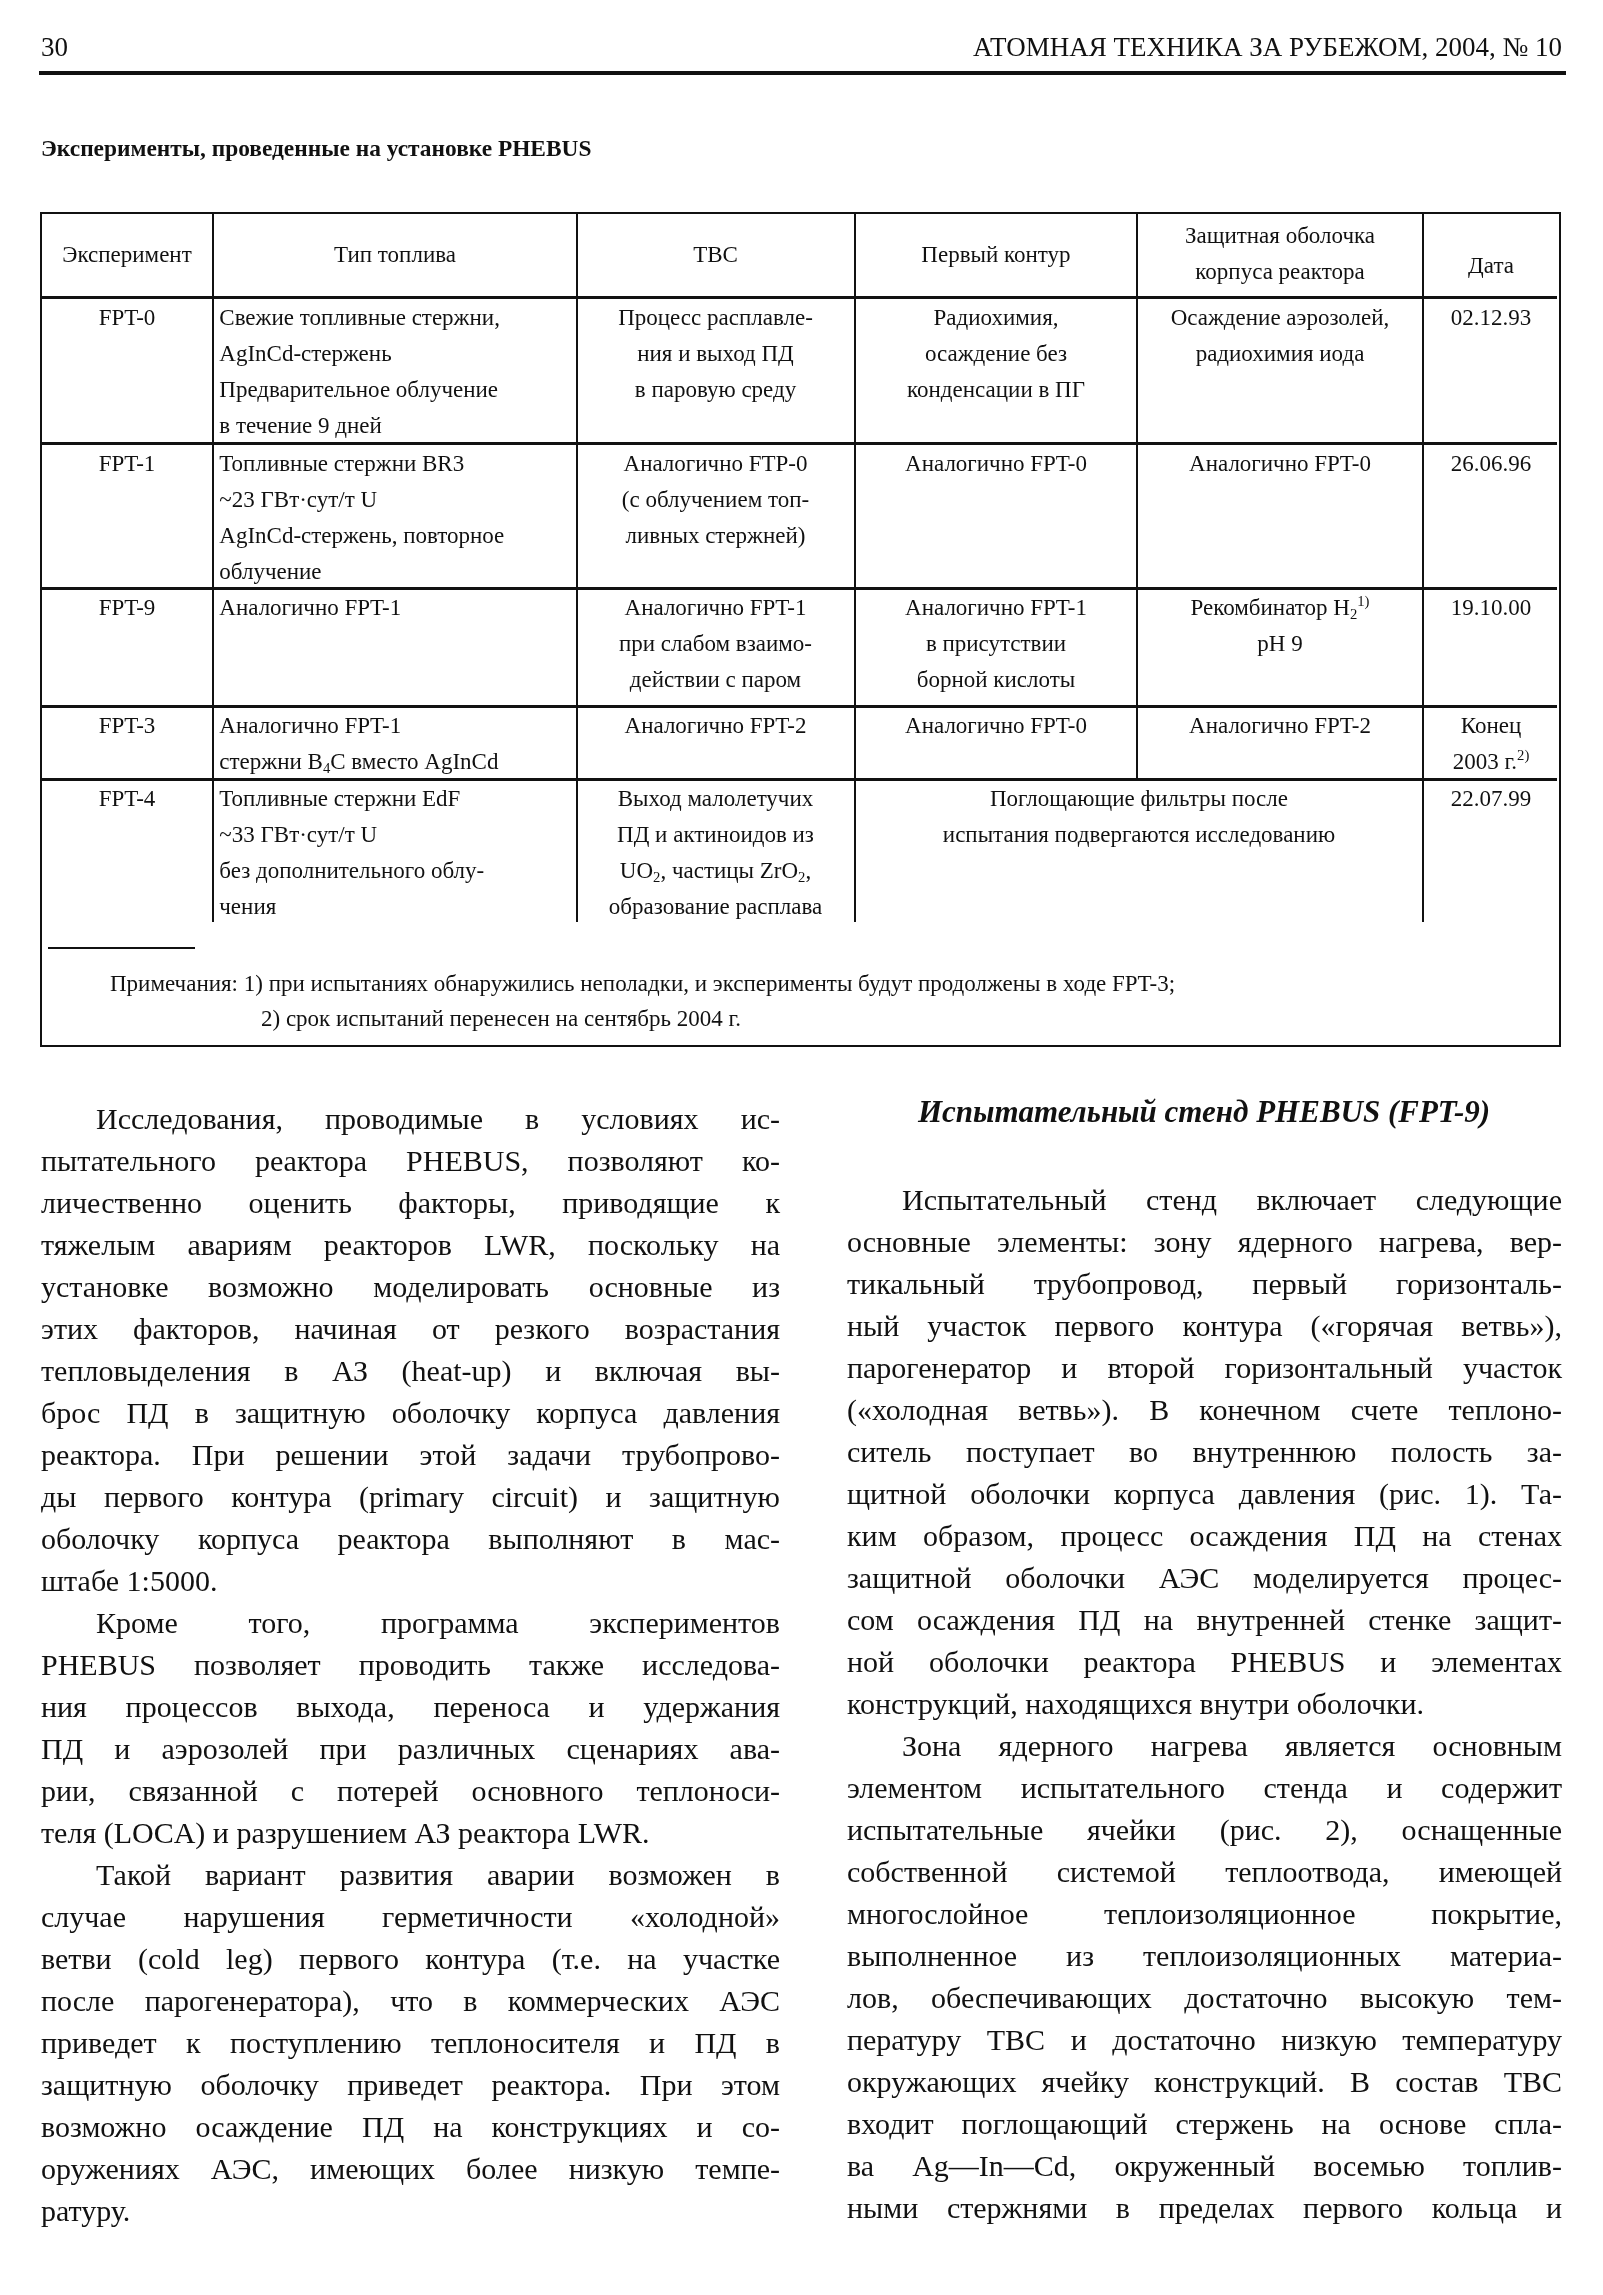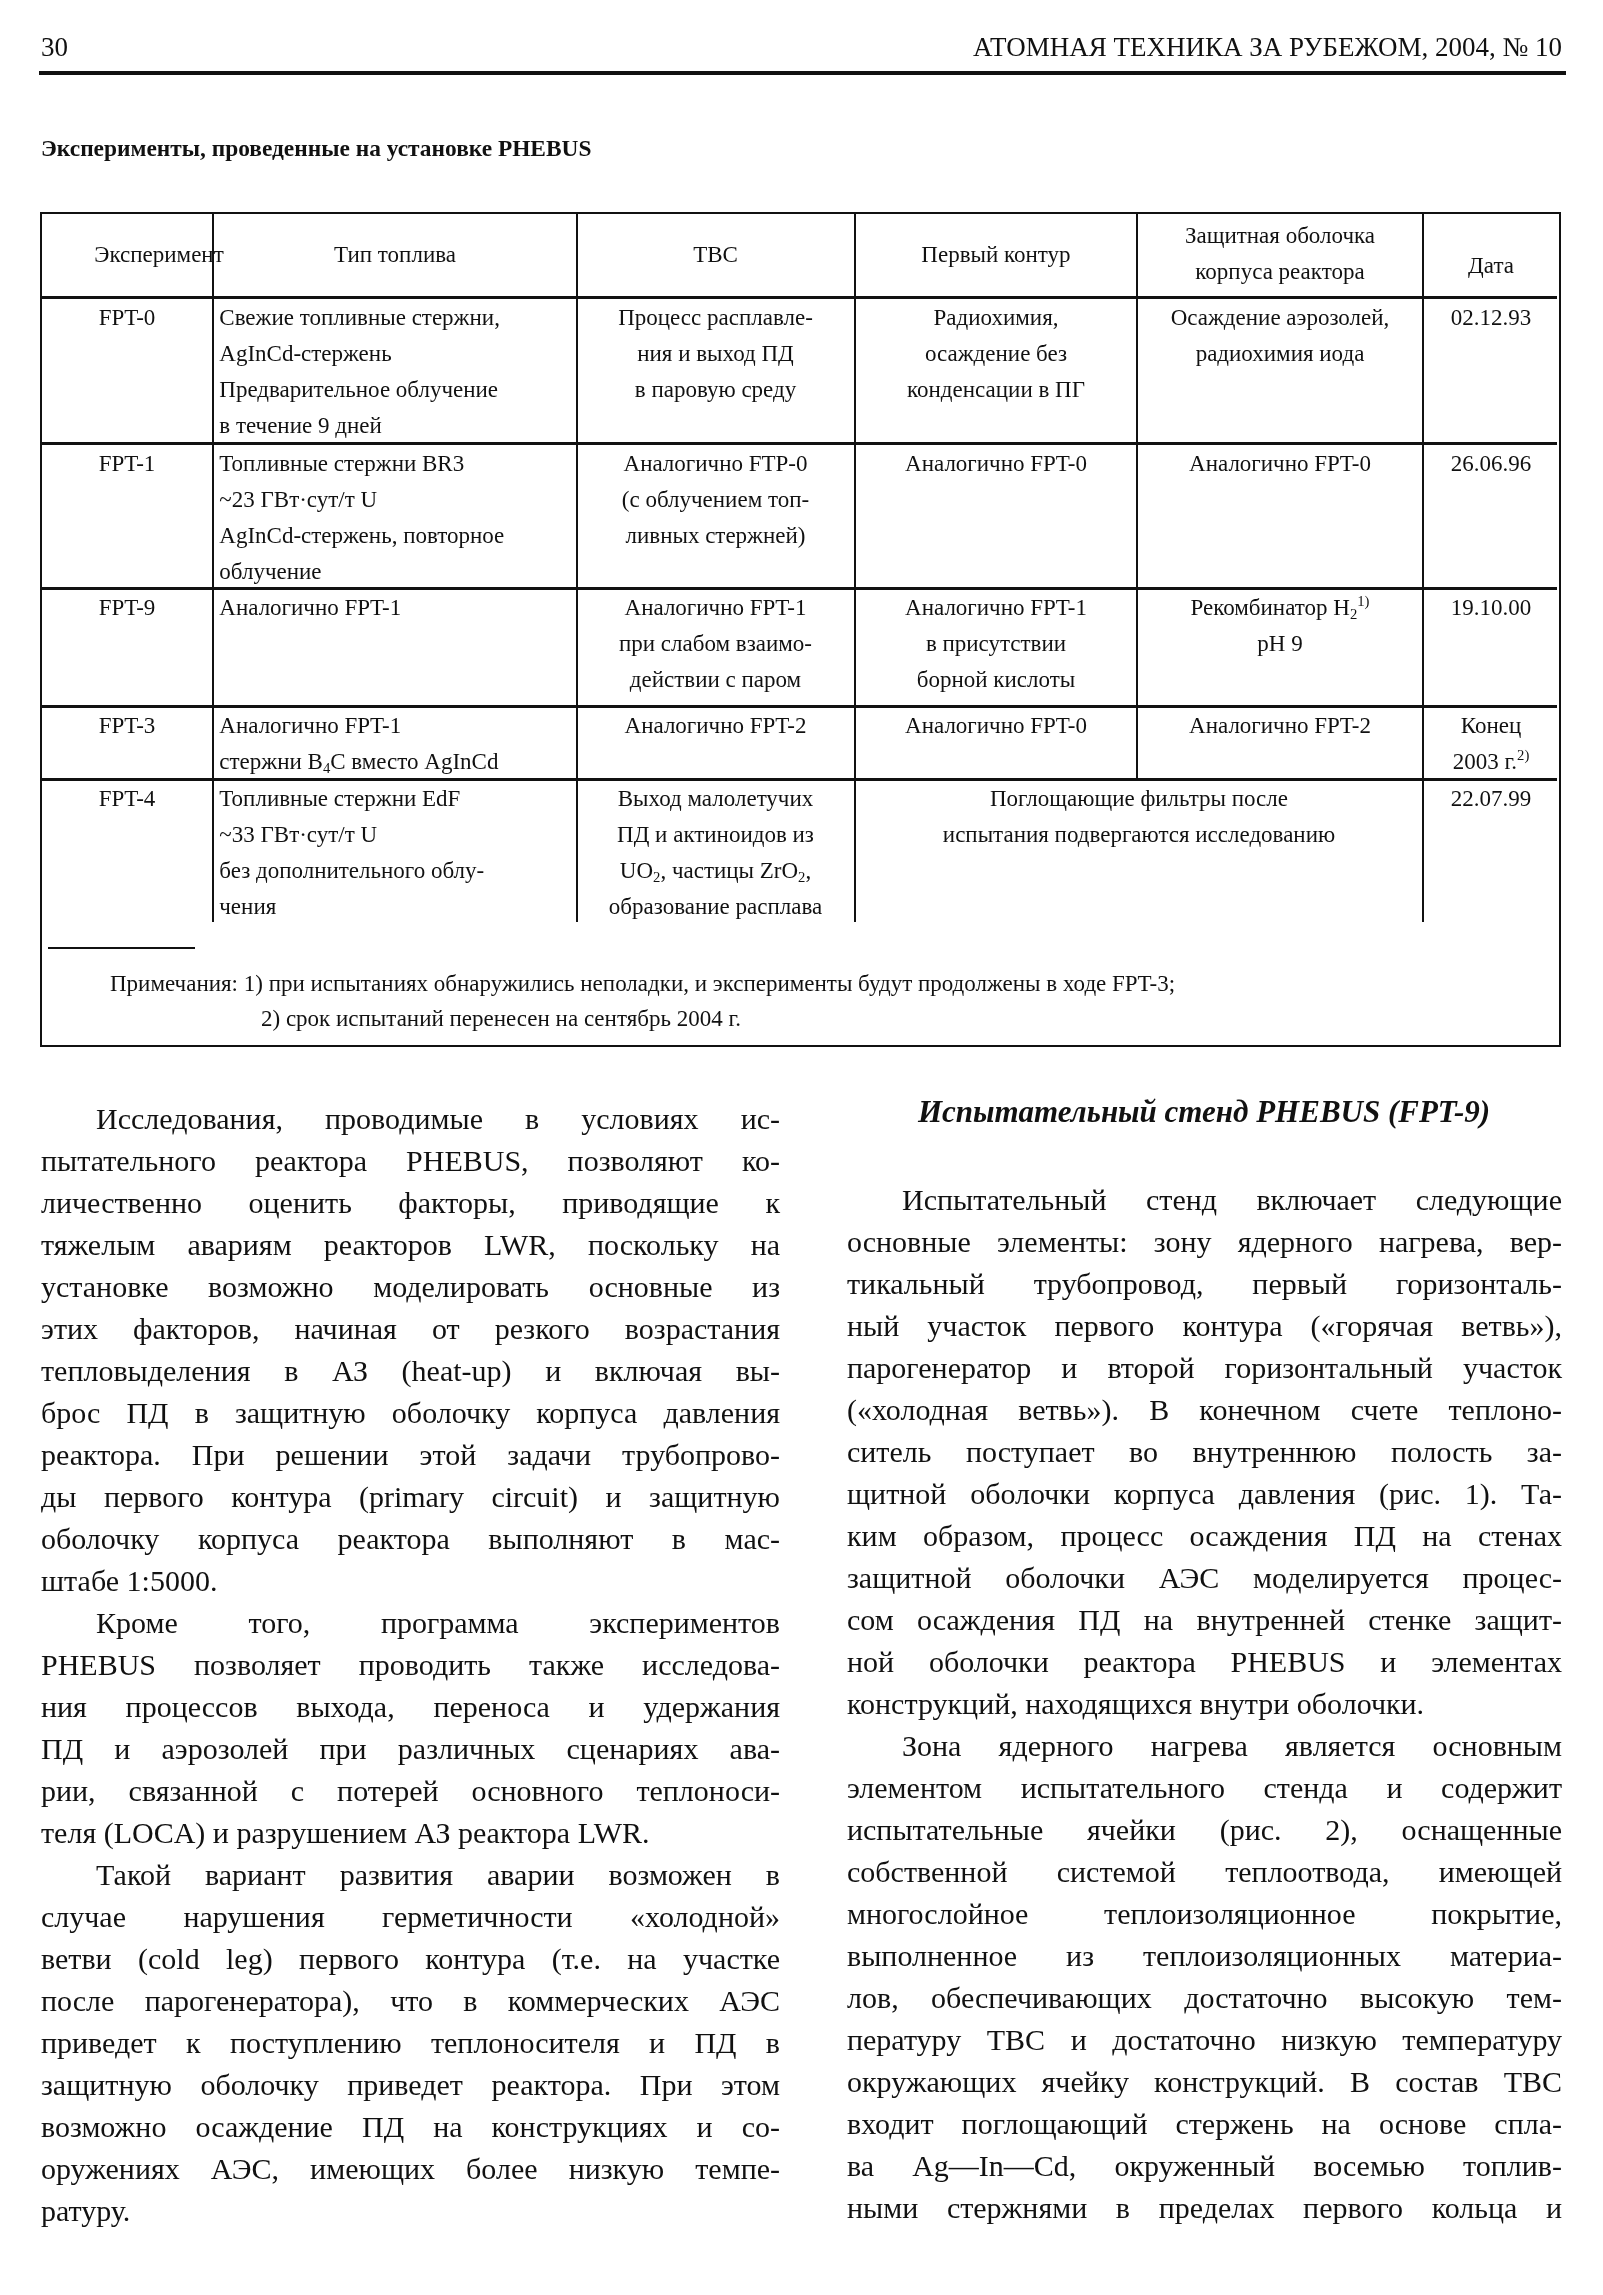--- a/index.html
+++ b/index.html
@@ -58,21 +58,21 @@
   <div class="hline" style="left:0; top:373px; width:1515px;"></div>
   <div class="hline" style="left:0; top:491px; width:1515px;"></div>
   <div class="hline" style="left:0; top:564px; width:1515px;"></div>
 
   <div class="vline" style="left:170px; top:0; height:708px;"></div>
   <div class="vline" style="left:534px; top:0; height:708px;"></div>
   <div class="vline" style="left:812px; top:0; height:708px;"></div>
   <div class="vline" style="left:1094px; top:0; height:567px;"></div>
   <div class="vline" style="left:1380px; top:0; height:708px;"></div>
 
-  <div class="cell center" style="left:0; top:0; width:170px; height:82px; display:flex; align-items:center; justify-content:center;margin-left:32px;">
+  <div class="cell center" style="left:0; top:0; width:170px; height:82px; display:flex; align-items:center; justify-content:center;">
     <span>Эксперимент</span>
   </div>
   <div class="cell center" style="left:172px; top:0; width:362px; height:82px; display:flex; align-items:center; justify-content:center;">
     <span>Тип топлива</span>
   </div>
   <div class="cell center" style="left:536px; top:0; width:275px; height:82px; display:flex; align-items:center; justify-content:center;">
     <span>ТВС</span>
   </div>
   <div class="cell center" style="left:814px; top:0; width:280px; height:82px; display:flex; align-items:center; justify-content:center;">
     <span>Первый контур</span>

